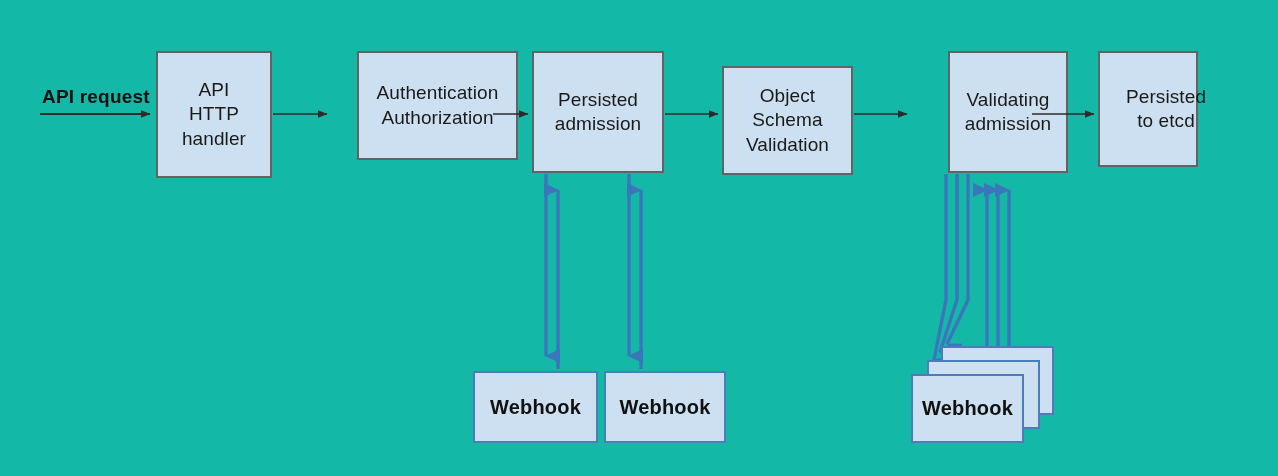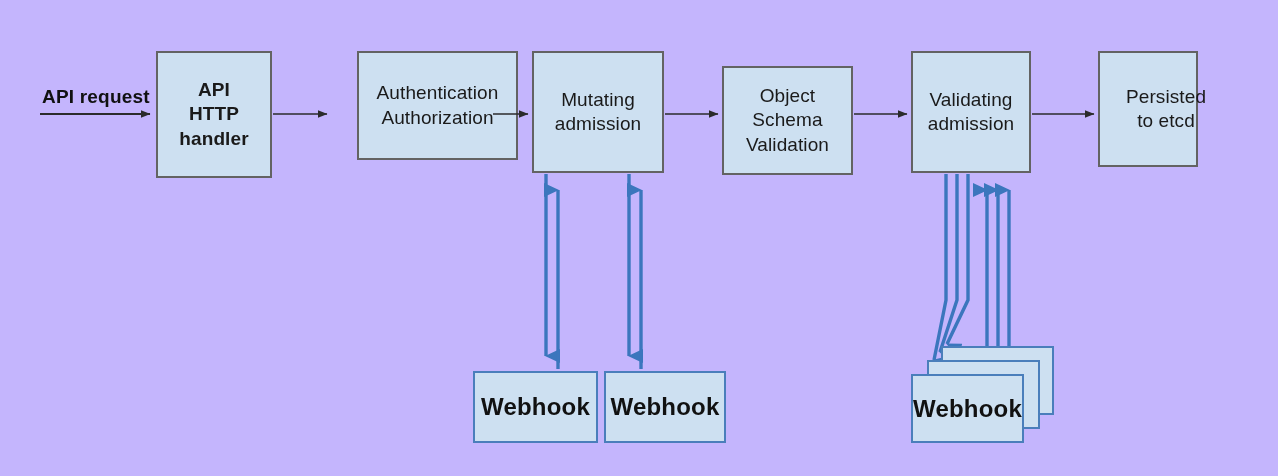--- a/index.html
+++ b/index.html
@@ -7,21 +7,21 @@
     padding: 0;
     background: #ffffff;
   }
   body {
     font-family: "Liberation Sans", sans-serif;
   }
   #canvas {
     position: relative;
     width: 1278px;
     height: 476px;
-    background: #c4b5fd;
+    background: #14b8a6;
     overflow: hidden;
   }
 
   
   .stage-box {
     position: absolute;
     box-sizing: border-box;
     background: #cde0f1;
     border: 2px solid #636363;
     display: flex;
@@ -39,21 +39,21 @@
   .webhook-box {
     position: absolute;
     box-sizing: border-box;
     background: #cde0f1;
     border: 2px solid #4a7ebb;
     display: flex;
     align-items: center;
     justify-content: center;
     text-align: center;
     color: #111111;
-    font-size: 24px;
+    font-size: 20px;
     font-weight: bold;
     letter-spacing: 0.2px;
   }
   .webhook-ghost {
     position: absolute;
     box-sizing: border-box;
     background: #cde0f1;
     border: 2px solid #4a7ebb;
   }
 
@@ -77,35 +77,35 @@
     pointer-events: none;
   }
 </style>
 </head>
 <body>
 
 <div id="canvas">
 
   <div class="entry-label" style="left:42px; top:86px;">API request</div>
 
-  <div class="stage-box" style="left:156px; top:51px; width:116px; height:127px;font-weight:bold;">API
+  <div class="stage-box" style="left:156px; top:51px; width:116px; height:127px;">API
 HTTP
 handler</div>
 
   <div class="stage-box" style="left:331px; top:51px; width:161px; height:109px;margin-left:26px;">Authentication
 Authorization</div>
 
-  <div class="stage-box" style="left:532px; top:51px; width:132px; height:122px;">Mutating
+  <div class="stage-box" style="left:532px; top:51px; width:132px; height:122px;">Persisted
 admission</div>
 
   <div class="stage-box" style="left:722px; top:66px; width:131px; height:109px;">Object
 Schema
 Validation</div>
 
-  <div class="stage-box" style="left:911px; top:51px; width:120px; height:122px;">Validating
+  <div class="stage-box" style="left:948px; top:51px; width:120px; height:122px;">Validating
 admission</div>
 
   <div class="stage-box" style="left:1098px; top:51px; width:100px; height:116px;padding-left:36px;">Persisted
 to etcd</div>
 
   <div class="webhook-ghost" style="left:941px; top:346px; width:113px; height:69px; z-index:1;"></div>
   <div class="webhook-ghost" style="left:927px; top:360px; width:113px; height:69px; z-index:2;"></div>
 
   <svg id="wires" viewBox="0 0 1278 476" width="1278" height="476">
     <defs>

